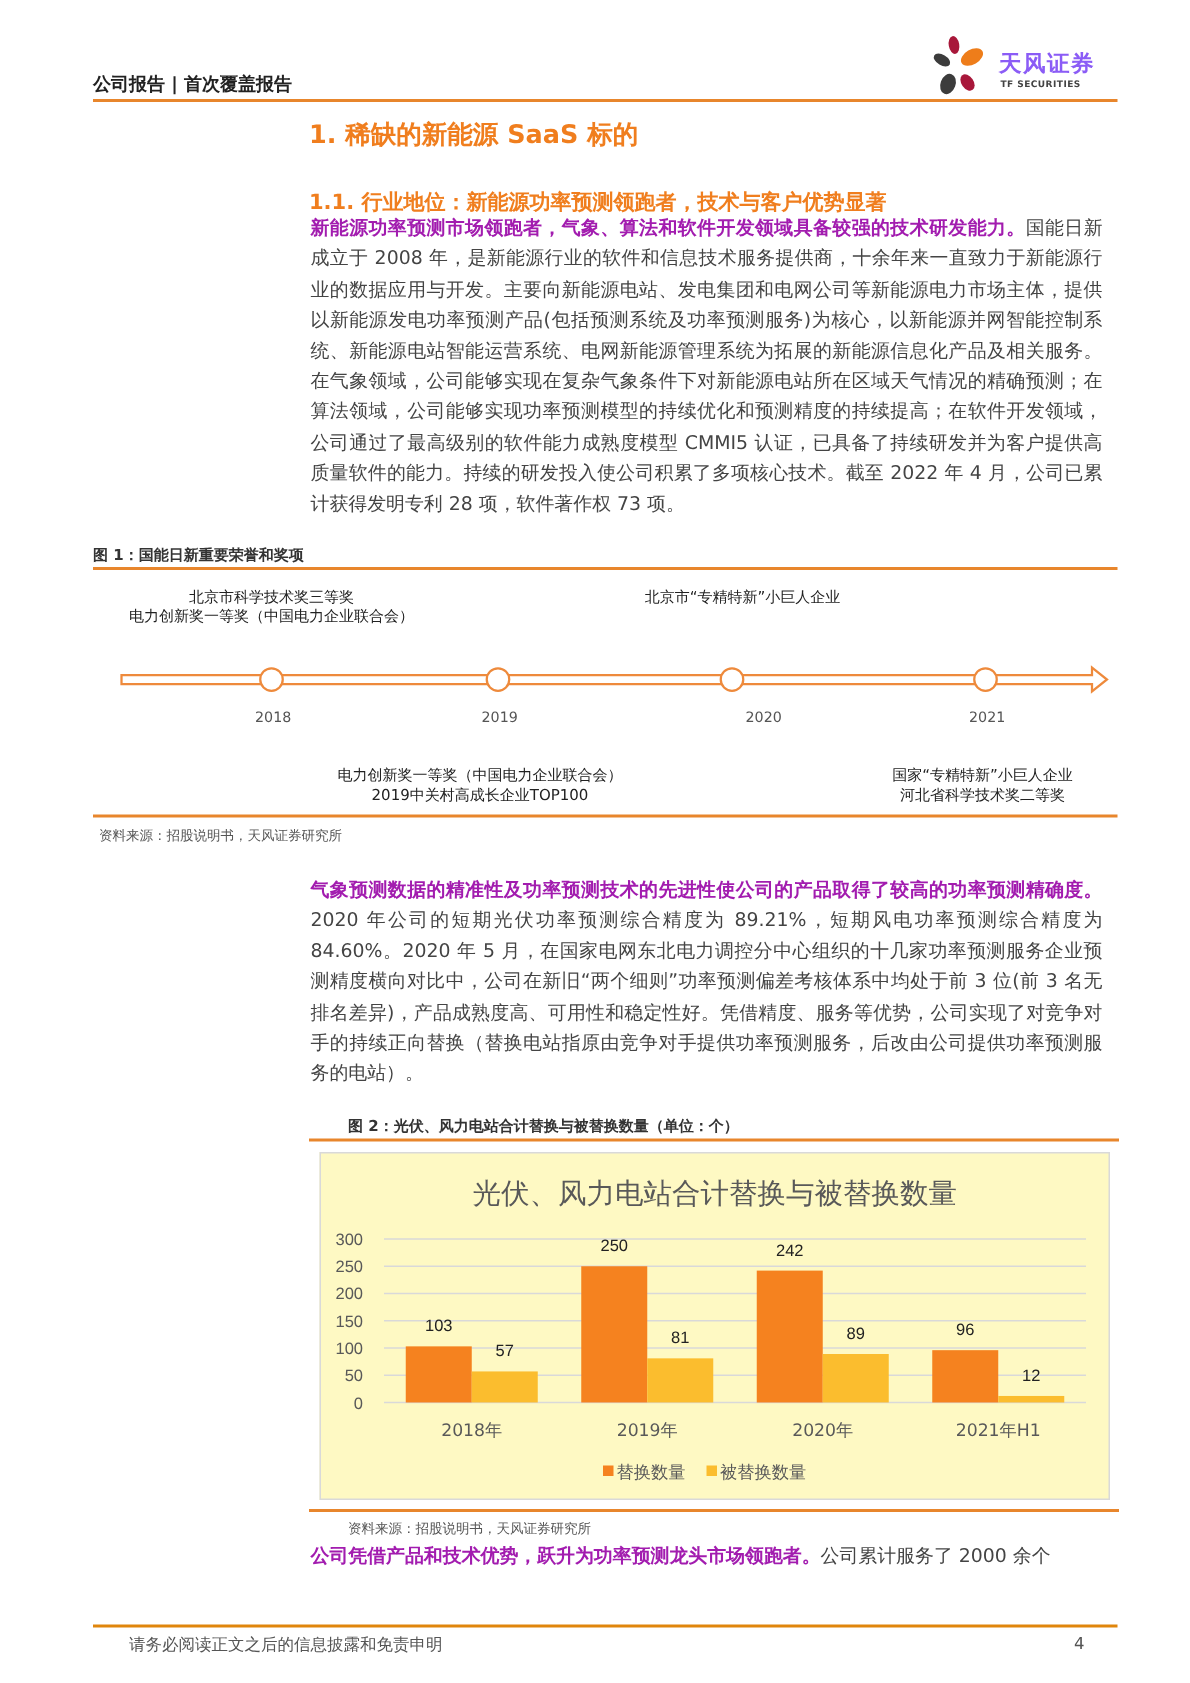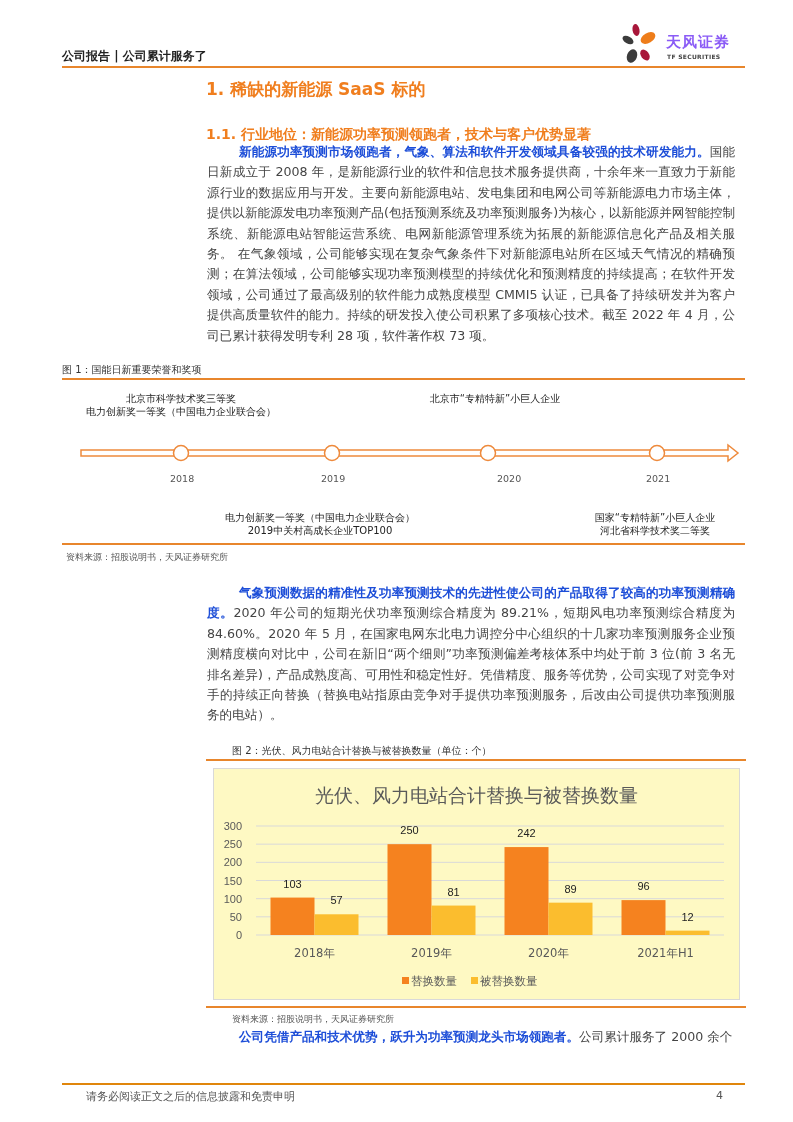--- a/index.html
+++ b/index.html
@@ -13,27 +13,27 @@
   .logo { left: 618px; top: 22px; width: 130px; height: 44px; }
   .logo-cn { left: 666px; top: 33px; font-size: 15px; font-weight: bold; color: #8b5cf6; letter-spacing: 1px; text-align: right; }
   .logo-en { left: 667px; top: 53px; font-size: 6px; font-weight: bold; color: #444; letter-spacing: 0.3px; }
 
   
   .h1 { left: 206px; top: 78px; font-size: 17px; color: #f07e1e; font-weight: bold; }
   .h2 { left: 206px; top: 110px; font-size: 14px; color: #f07e1e; font-weight: bold; margin-top: 16px; }
 
   
   .para { left: 207px; width: 528px; font-size: 12.6px; line-height: 20.4px; color: #444; text-align: justify; }
-  .para b { color: #1d4ed8; margin-left: 32px; }
+  .para b { color: #a21caf; }
   .p1 { top: 142px; }
   .p2 { top: 583px; }
   .p3 { top: 1027px; }
 
   
-  .fig-title { font-size: 10px; font-weight: normal; color: #333; }
+  .fig-title { font-size: 10px; font-weight: bold; color: #333; }
   .fig1-title { left: 62px; top: 363px; }
   .fig-line1 { left: 62px; top: 378px; width: 683px; height: 2px; background: #e8862c; }
   .fig-line1b { left: 62px; top: 543px; width: 683px; height: 2px; background: #e8862c; }
   .src { font-size: 9px; color: #555; }
   .src1 { left: 66px; top: 551px; }
 
   .tl-text { font-size: 10px; color: #222; text-align: center; line-height: 13px; }
   .tl-top1 { left: 66px; top: 392px; width: 230px; }
   .tl-top2 { left: 395px; top: 392px; width: 200px; text-align: center; }
   .tl-bot1 { left: 195px; top: 511px; width: 250px; }
@@ -50,21 +50,21 @@
   .src2 { left: 232px; top: 1013px; }
 
   
   .ftr-line { left: 62px; top: 1083px; width: 683px; height: 2px; background: #e0860c; }
   .ftr-text { left: 86px; top: 1089px; font-size: 11px; color: #555; }
   .ftr-page { left: 716px; top: 1089px; font-size: 11px; color: #555; }
 </style>
 </head>
 <body>
 
-<div class="abs hdr-left">公司报告 | 公司累计服务了</div>
+<div class="abs hdr-left">公司报告 | 首次覆盖报告</div>
 <svg class="abs logo" viewBox="0 0 130 44" width="130" height="44" style="left:618px;top:22px;">
   <ellipse cx="18" cy="8" rx="3.5" ry="6" fill="#a8173a" transform="rotate(-10 18 8)"></ellipse>
   <ellipse cx="10" cy="18" rx="6" ry="3.5" fill="#3c3c3c" transform="rotate(30 10 18)"></ellipse>
   <ellipse cx="30" cy="16" rx="8" ry="5" fill="#ee7d1a" transform="rotate(-30 30 16)"></ellipse>
   <ellipse cx="14" cy="34" rx="5" ry="7" fill="#3c3c3c" transform="rotate(20 14 34)"></ellipse>
   <ellipse cx="27" cy="33" rx="4" ry="6" fill="#a8173a" transform="rotate(-35 27 33)"></ellipse>
 </svg>
 <div class="abs logo-cn">天风证券</div>
 <div class="abs logo-en">TF SECURITIES</div>
 <div class="abs hdr-line"></div>

